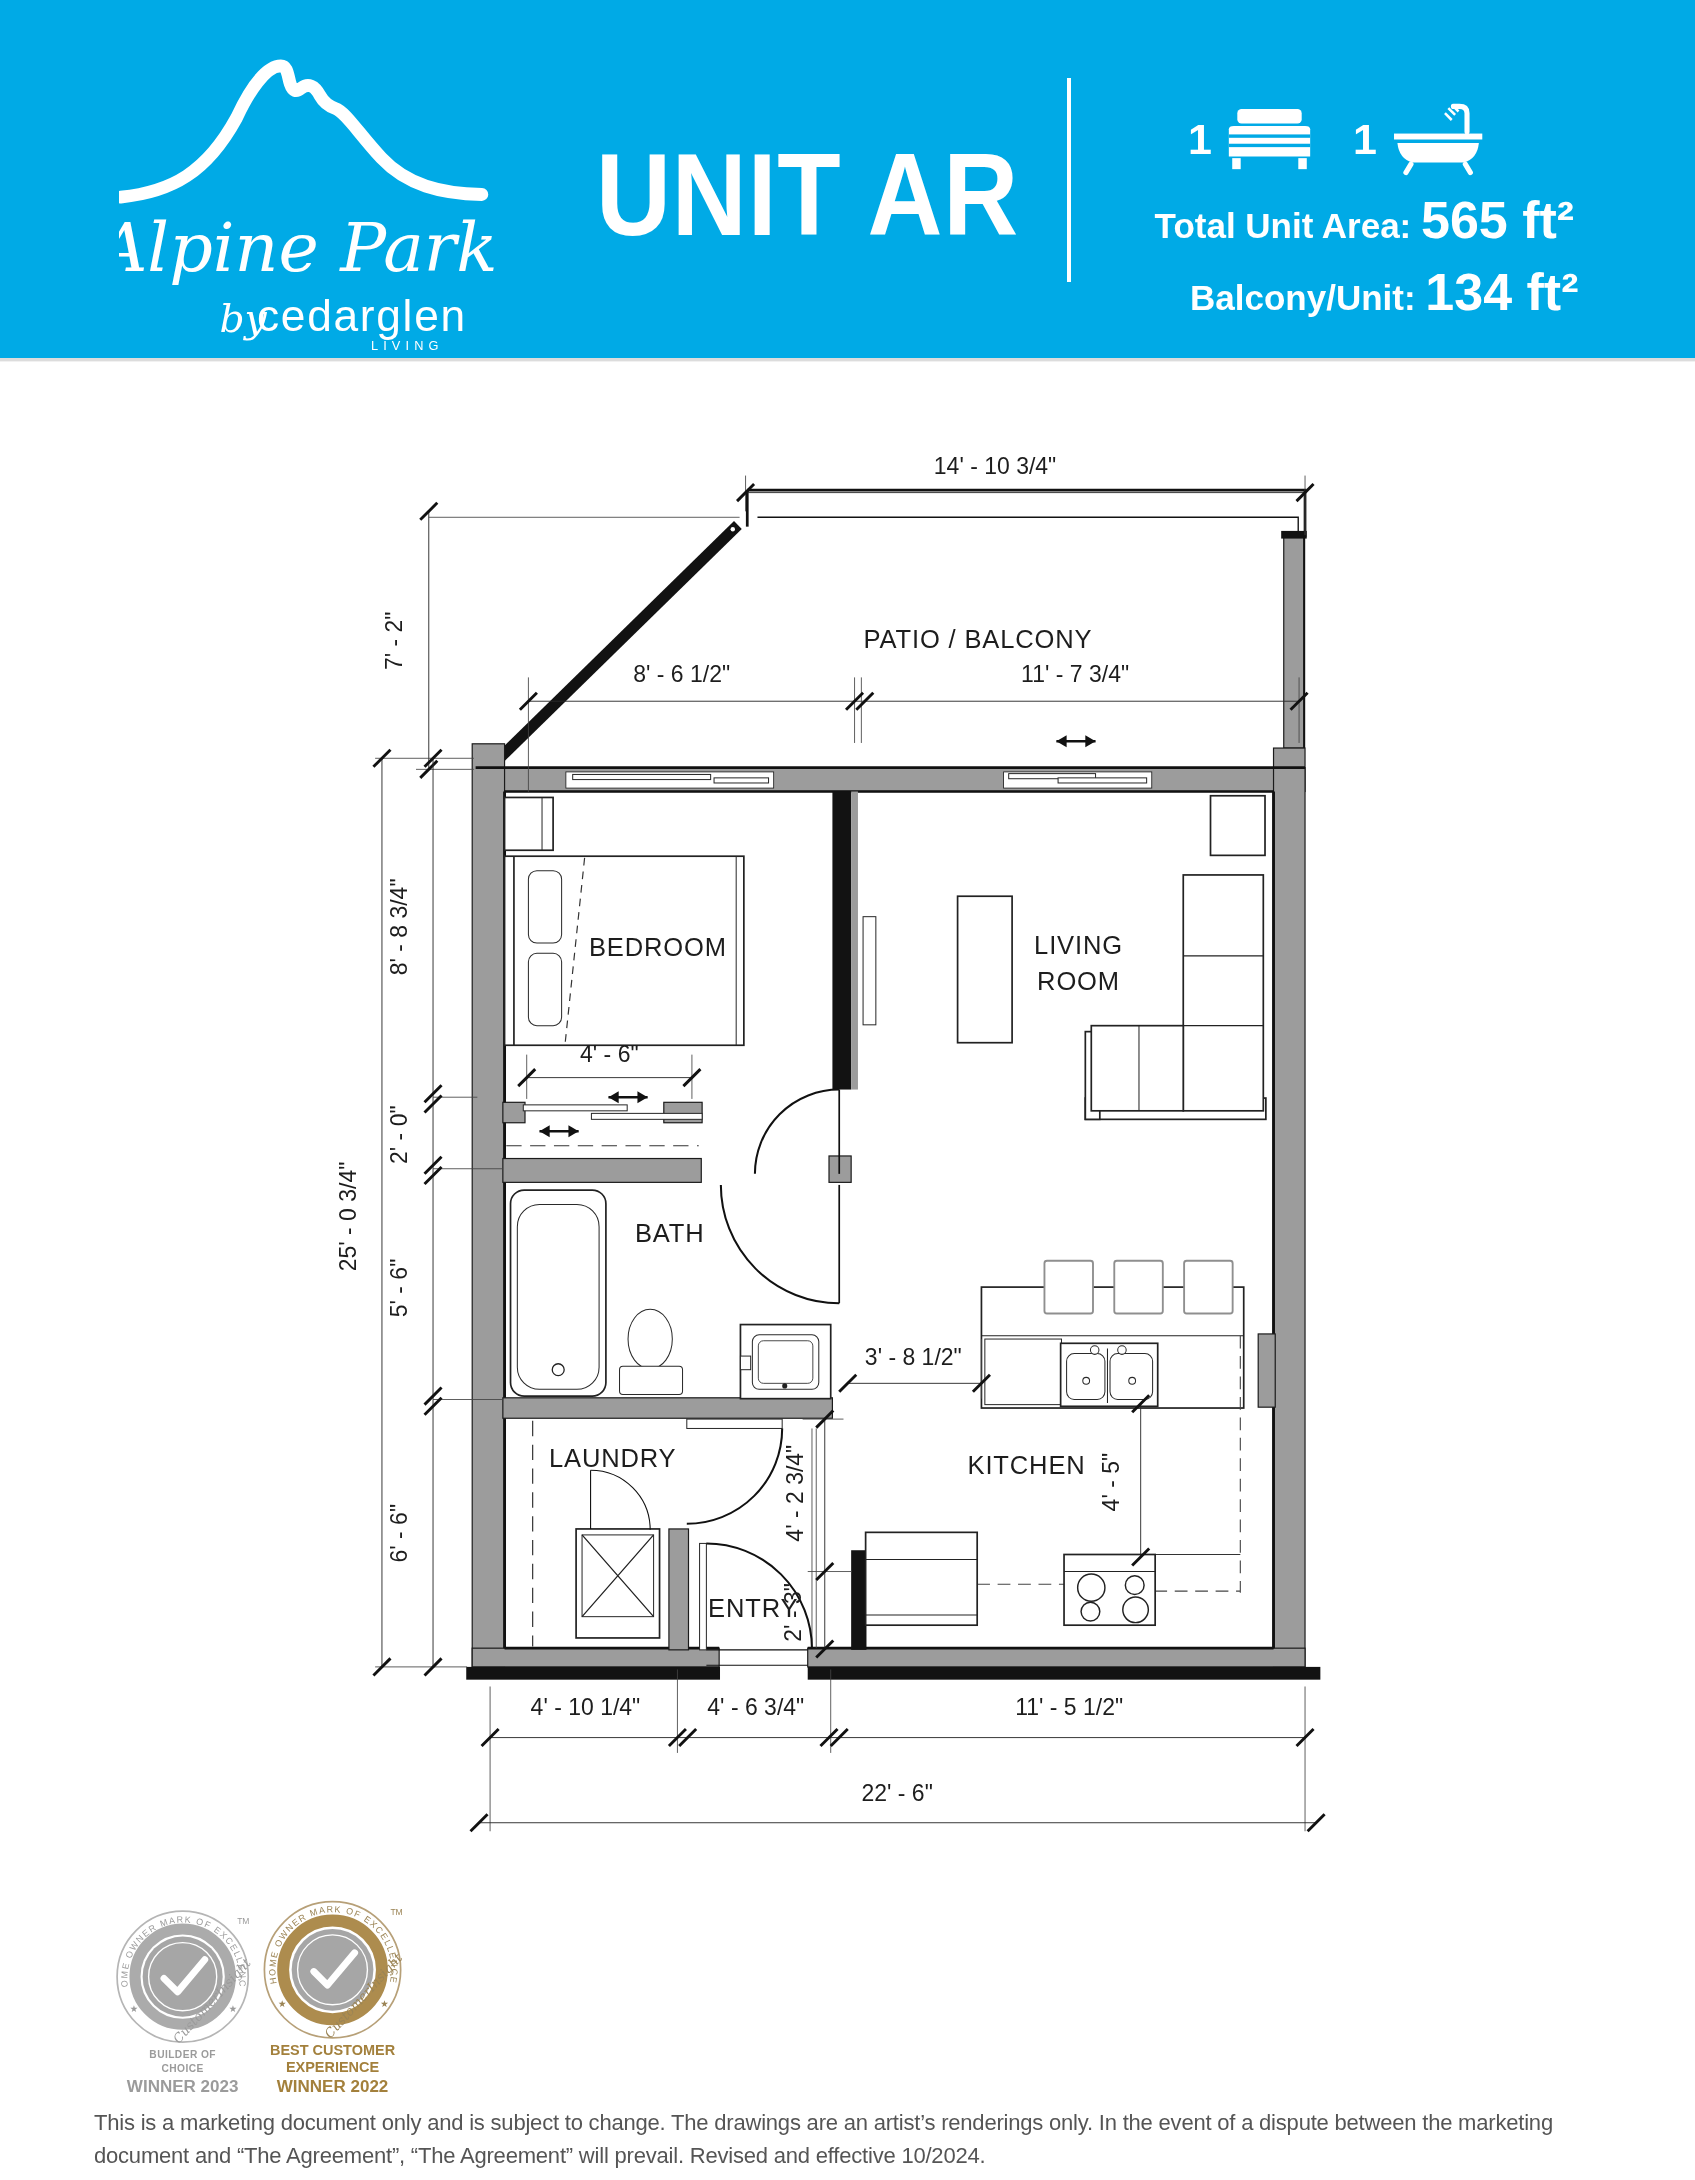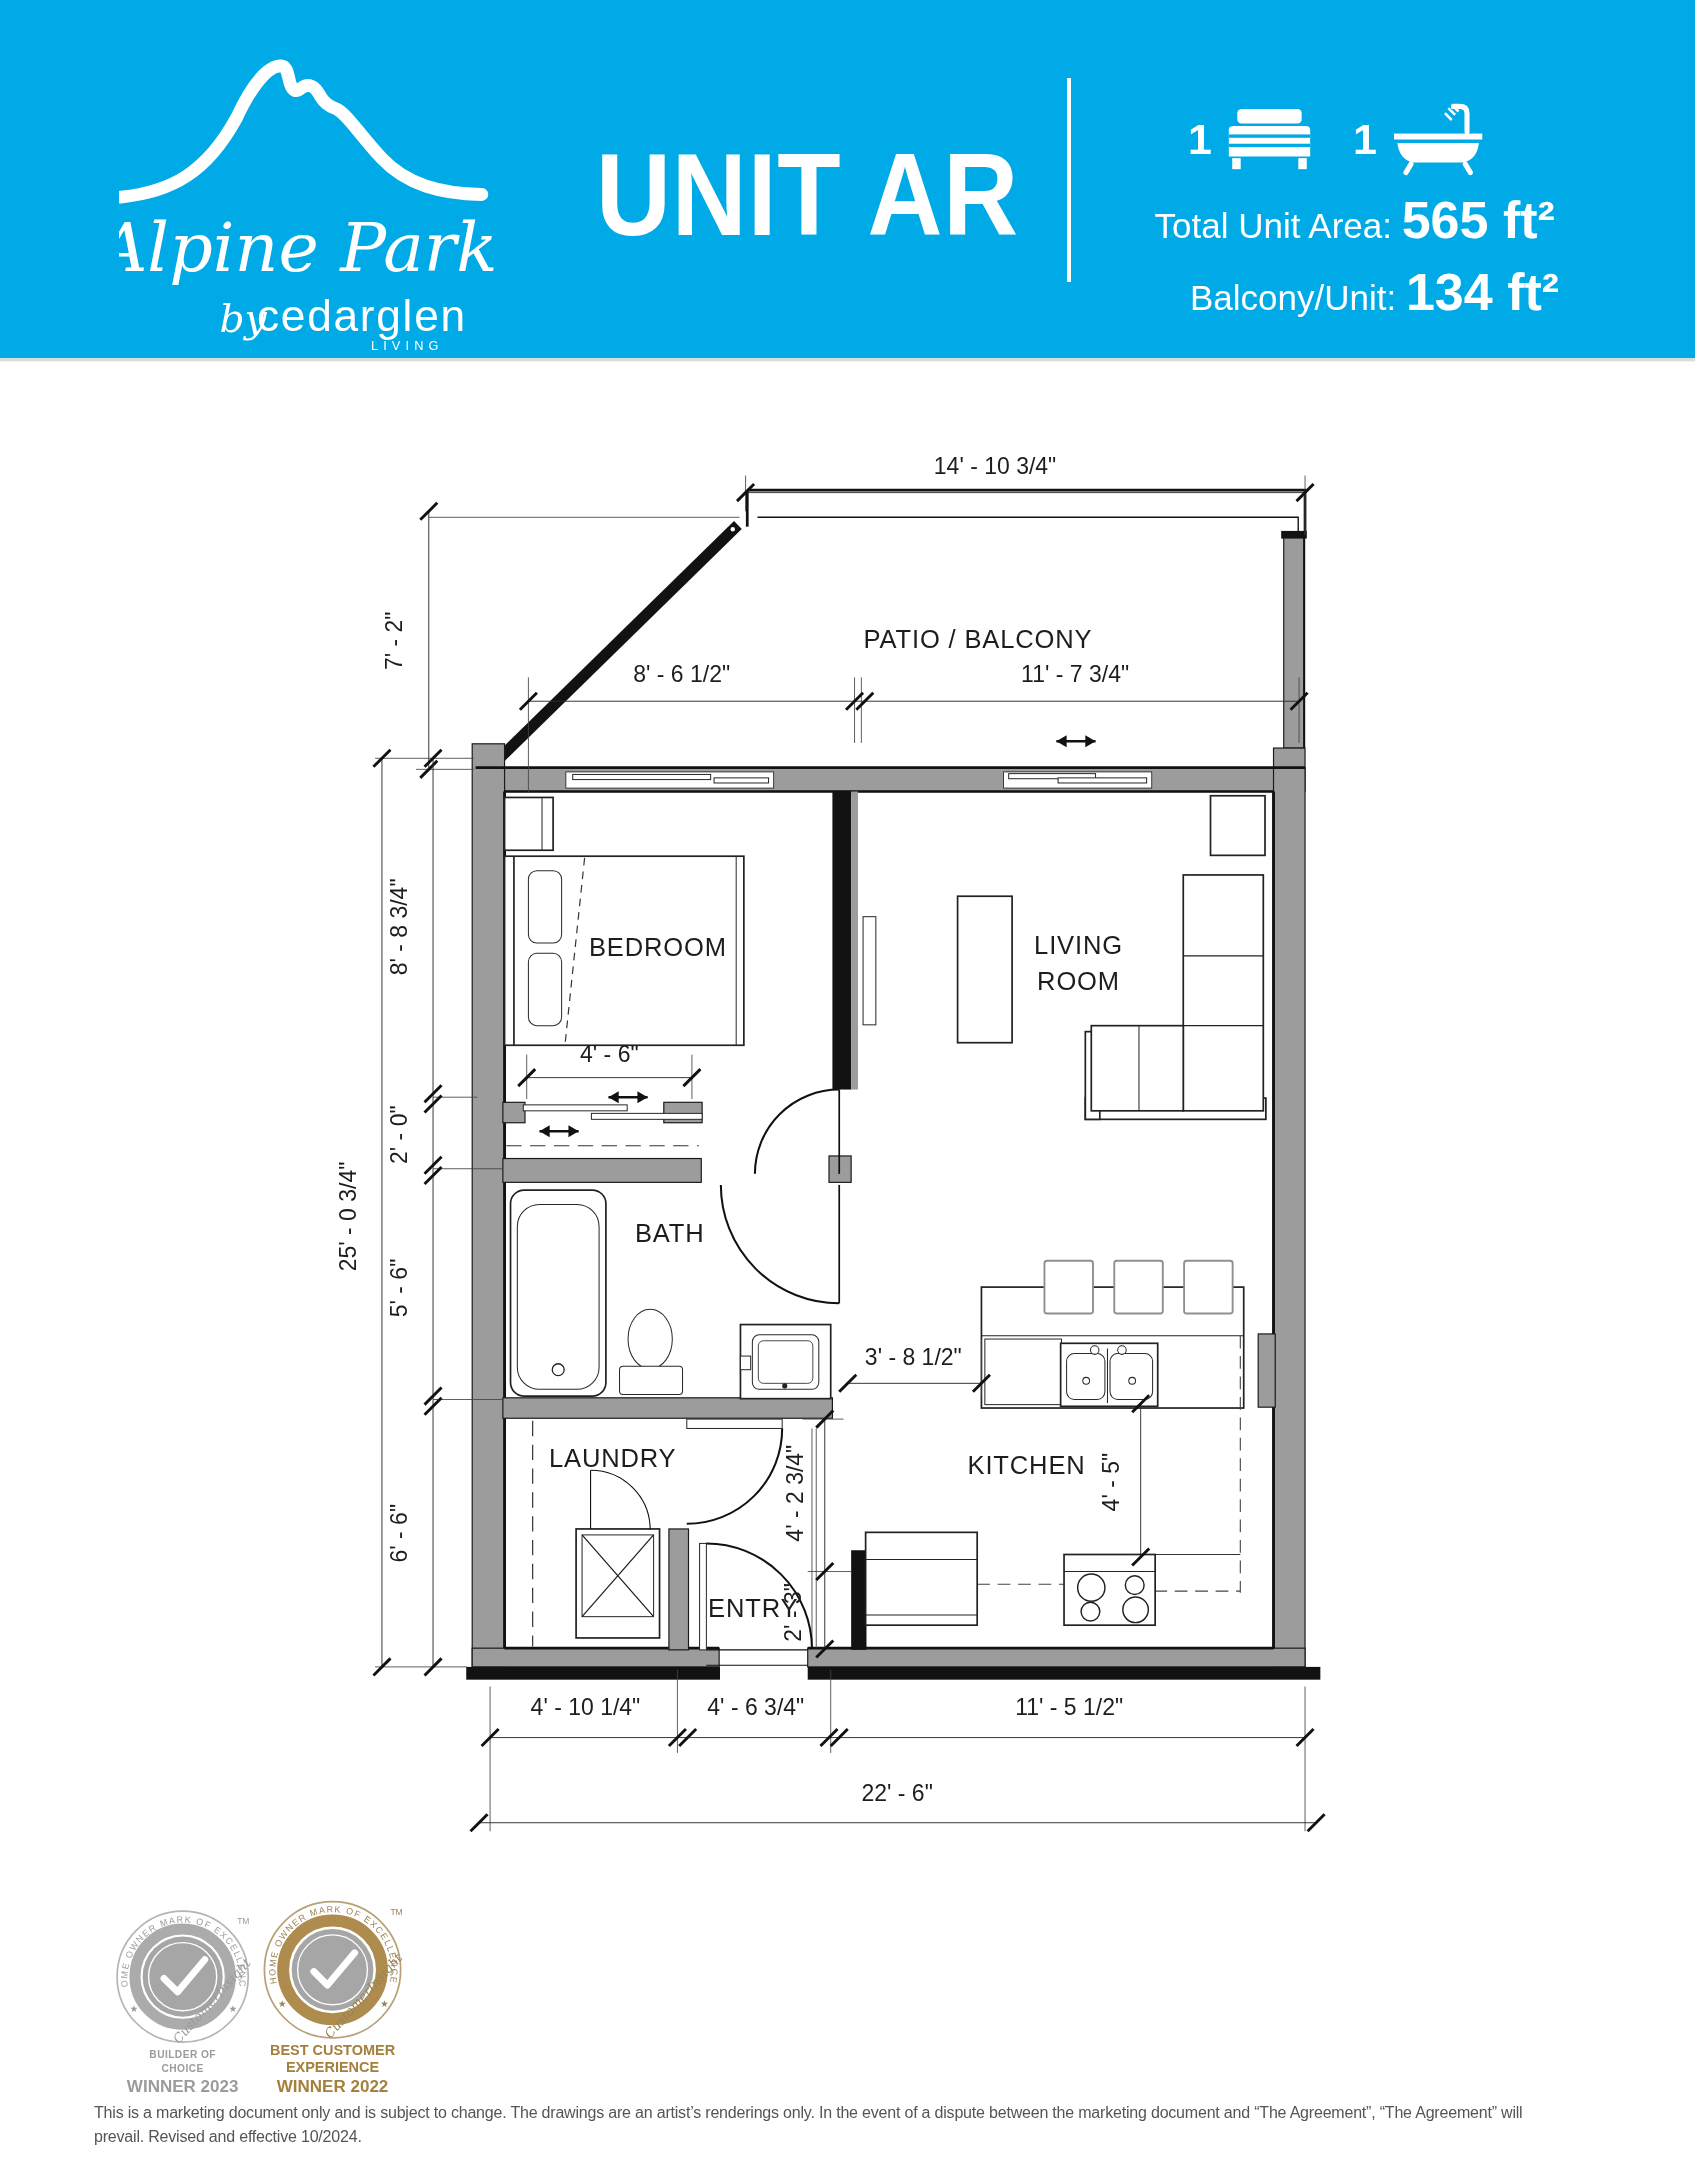--- a/index.html
+++ b/index.html
@@ -5,25 +5,25 @@
   html,body{margin:0;padding:0;background:#fff;}
   body{width:1696px;height:2181px;position:relative;font-family:"Liberation Sans",sans-serif;overflow:hidden;}
   .banner{position:absolute;left:0;top:0;width:1696px;height:358px;background:#00AAE6;box-shadow:0 3.4px 0 #dcdcdc;}
   .logo{position:absolute;left:119px;top:24px;width:477px;height:341px;}
   .unit-title{position:absolute;left:596px;top:126px;width:443px;color:#fff;font-size:107px;font-weight:bold;letter-spacing:0.9px;transform:scale(.97,1.1);transform-origin:left top;white-space:nowrap;}
   .hdr-divider{position:absolute;left:1067px;top:78px;width:4.3px;height:204px;background:#fff;}
   .stats{position:absolute;left:1141px;top:101px;width:477px;color:#fff;}
   .icon-row{display:flex;align-items:center;gap:15.3px;height:77px;margin-left:47px;}
   .icon-row .cnt{font-size:43px;font-weight:bold;}
   .arealine{font-size:35px;margin-top:12px;margin-left:13.6px;white-space:nowrap;}
-  .arealine .lab{font-weight:normal;}
+  .arealine .lab{font-weight:bold;}
   .arealine b{font-size:52px;font-weight:bold;}
   .plan{position:absolute;left:307px;top:426px;}
   .badges{position:absolute;left:77px;top:1900px;}
-  .disclaimer{position:absolute;left:94px;top:2085px;width:1461px;font-size:16px;line-height:1.48;color:#555;letter-spacing:-0.2px;}
+  .disclaimer{position:absolute;left:94px;top:2085px;width:1461px;font-size:22px;line-height:1.48;color:#555;letter-spacing:-0.2px;}
   
   .w{fill:#9C9C9C;stroke:#1b1b1b;stroke-width:1.4;}
   .blk{fill:#121212;}
   .f{fill:#fff;stroke:#222;stroke-width:2;}
   .f1{fill:#fff;stroke:#2a2a2a;stroke-width:1.2;}
   .ln{stroke:#111;fill:none;}
   .dim{stroke:#2b2b2b;stroke-width:1.1;fill:none;}
   .ext{stroke:#444;stroke-width:1;fill:none;}
   .tk{stroke:#111;stroke-width:3.4;}
   .dash{stroke:#333;stroke-width:1.4;fill:none;stroke-dasharray:18 10;}

